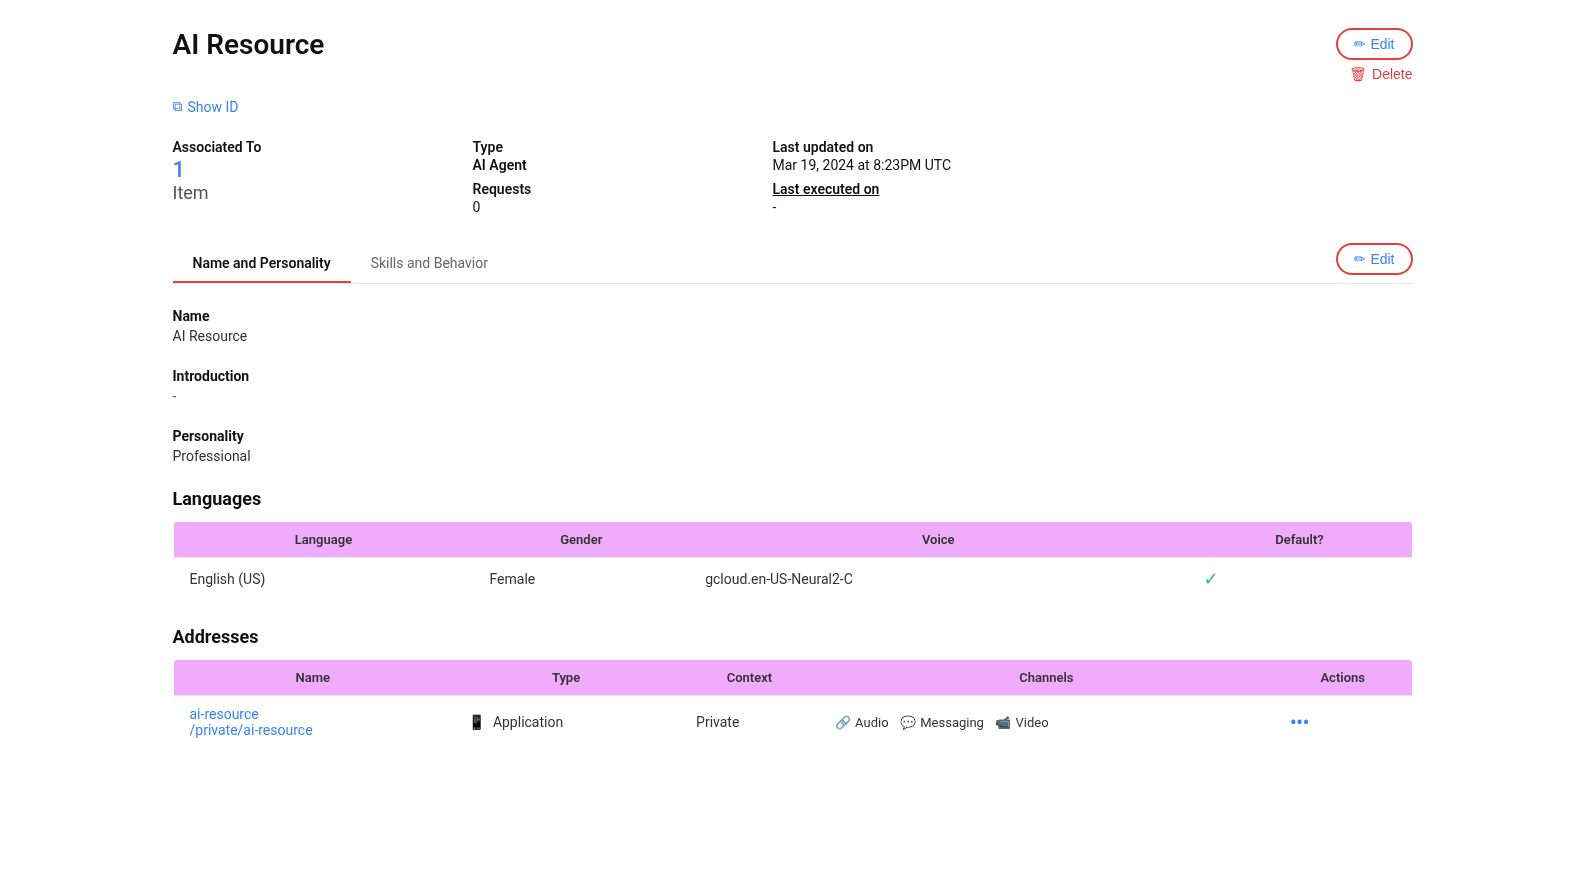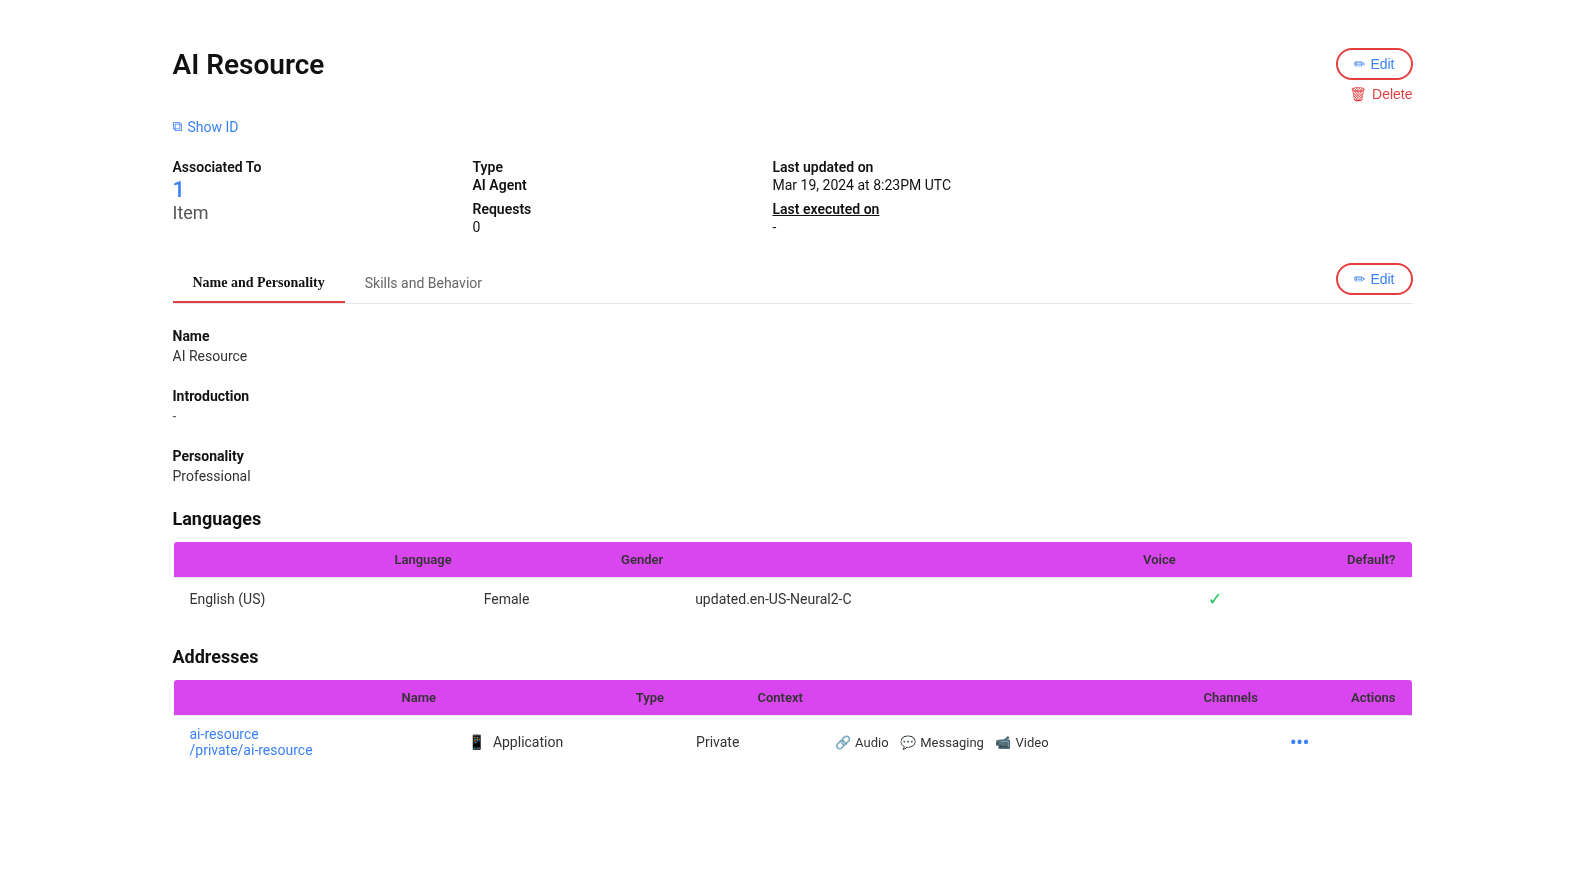--- a/index.html
+++ b/index.html
@@ -5,21 +5,21 @@
     * { box-sizing: border-box; margin: 0; padding: 0; }
     body {
       font-family: -apple-system, BlinkMacSystemFont, 'Segoe UI', Roboto, sans-serif;
       background: #fff;
       color: #333;
       font-size: 14px;
     }
     .page-container {
       max-width: 1400px;
       margin: 0 auto;
-      padding: 48px 80px;
+      padding: 28px 80px;
       position: relative;
     }
     .page-header {
       display: flex;
       justify-content: space-between;
       align-items: flex-start;
       margin-bottom: 16px;
     }
     .page-title {
       font-size: 28px;
@@ -113,21 +113,20 @@
       font-size: 14px;
       color: #666;
       border-bottom: 2px solid transparent;
       margin-bottom: -1px;
       white-space: nowrap;
     }
     .tab.active {
       color: #111;
       font-weight: 600;
       border-bottom: 2px solid #e53e3e;
-      font-family: Liberation Serif, serif;
     }
     .tab-edit-button {
       display: flex;
       align-items: center;
       gap: 5px;
       color: #3b82f6;
       background: none;
       border: 2px solid #e53e3e;
       border-radius: 20px;
       padding: 6px 16px;
@@ -159,22 +158,22 @@
       margin-bottom: 12px;
     }
     .data-table {
       width: 100%;
       border-collapse: collapse;
       border: 1px solid #e2e8f0;
       border-radius: 4px;
       overflow: hidden;
     }
     .data-table th {
-      background: #d946ef;
-      text-align: right;
+      background: #f0abfc;
+      text-align: center;
       padding: 10px 16px;
       font-weight: 600;
       font-size: 13px;
       color: #333;
       border-bottom: 1px solid #e2e8f0;
     }
     .data-table td {
       padding: 10px 16px;
       font-size: 14px;
       color: #333;
@@ -301,21 +300,21 @@
             <th>Language</th>
             <th>Gender</th>
             <th>Voice</th>
             <th>Default?</th>
           </tr>
         </thead>
         <tbody>
           <tr>
             <td>English (US)</td>
             <td>Female</td>
-            <td>updated.en-US-Neural2-C</td>
+            <td>gcloud.en-US-Neural2-C</td>
             <td>
               <span class="check-icon">✓</span>
             </td>
           </tr>
         </tbody>
       </table>
     </div>
 
     <div class="addresses-section">
       <div class="section-title">Addresses</div>

